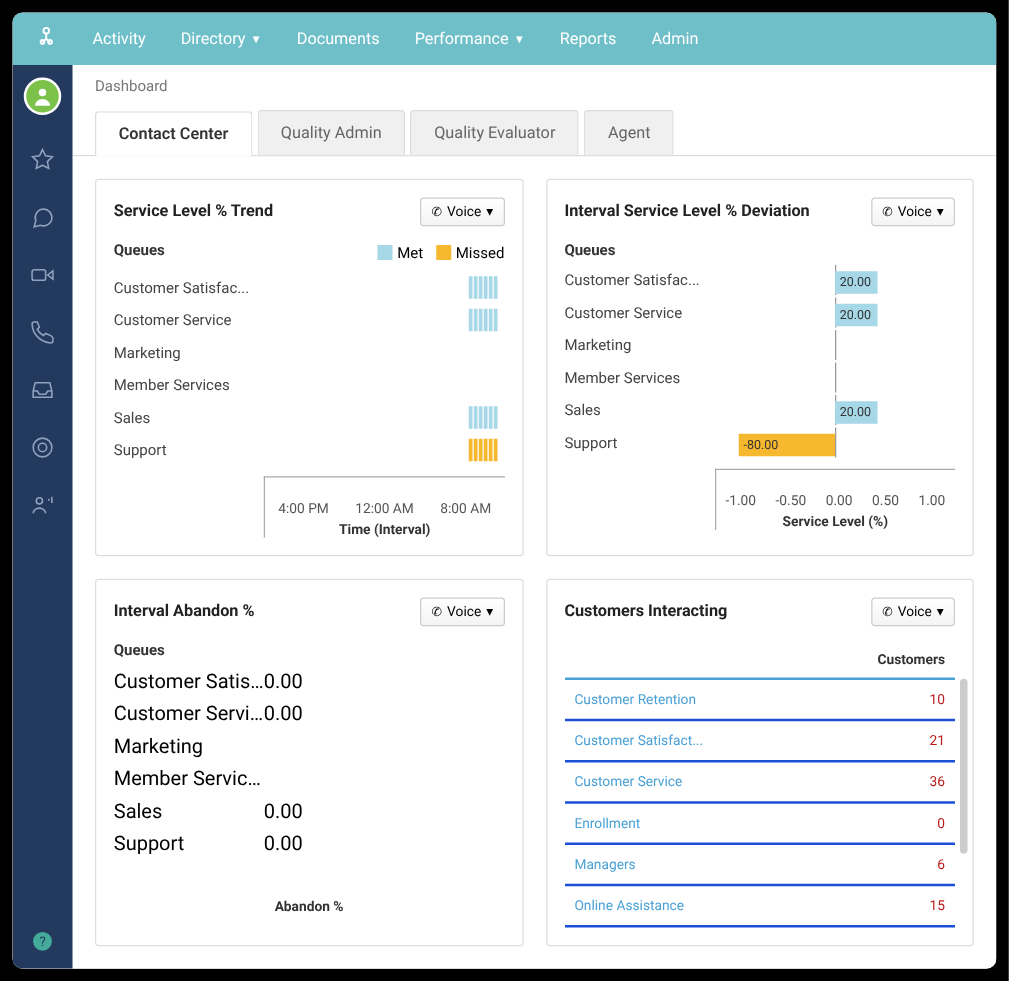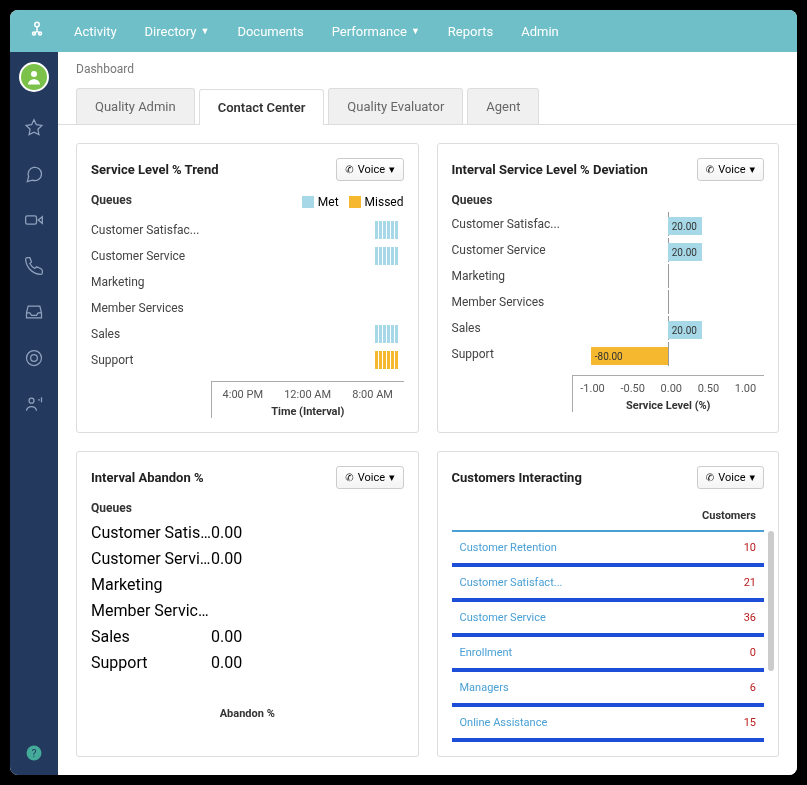--- a/index.html
+++ b/index.html
@@ -33,32 +33,32 @@
 .sub-h { font-size: 12px; font-weight: 700; color: #333; margin-bottom: 4px; }
 .q-table { width: 100%; font-size: 12px; color: #444; }
 .q-row { display: flex; align-items: center; height: 26px; padding: 0 0; }
 .q-label { flex: 0 0 120px; white-space: nowrap; overflow: hidden; text-overflow: ellipsis; }
 .q-val { flex: 0 0 40px; }
 .q-bars { flex: 1; display: flex; justify-content: flex-end; gap: 8px; padding-right: 6px; }
 .hbars { display: flex; gap: 1px; align-items: center; }
 .hbars span { width: 3px; height: 18px; display: inline-block; }
 .hbars.met span { background: #a6d8e8; }
 .hbars.missed span { background: #f5b82e; }
-.axis-area { margin-top: 8px; border-top: 1px solid #aaa; border-left: 1px solid #aaa; padding-top: 6px; margin-left: 120px; }
+.axis-area { margin-top: 8px; border-top: 1px solid #aaa; border-left: 1px solid #aaa; padding-top: 18px; margin-left: 120px; }
 .axis-ticks { display: flex; justify-content: space-around; font-size: 11px; color: #555; }
 .axis-label { text-align: center; font-size: 11px; font-weight: 700; color: #333; margin-top: 4px; }
 .dev-row { display: flex; align-items: center; height: 26px; font-size: 12px; color: #444; }
 .dev-chart { flex: 1; position: relative; height: 20px; }
 .dev-center { position: absolute; left: 50%; top: -2px; bottom: -2px; width: 1px; background: #999; }
 .dev-bar { position: absolute; top: 3px; height: 18px; display: flex; align-items: center; padding: 0 4px; font-size: 10px; text-align: center; }
 .dev-bar.pos { left: 50%; background: #a6d8e8; color: #333; }
 .dev-bar.neg { right: 50%; background: #f5b82e; color: #333; justify-content: flex-start; }
 .tbl { width: 100%; border-collapse: collapse; font-size: 11px; }
 .tbl th { text-align: right; padding: 8px; color: #333; font-weight: 700; border-bottom: 2px solid #4aa0d5; }
-.tbl td { padding: 9px 8px; border-bottom: 4px solid #1d4ed8; margin-top: 36px; }
+.tbl td { padding: 9px 8px; border-bottom: 2px solid #1d4ed8; margin-top: 36px; }
 .tbl td.link { color: #4aa0d5; }
 .tbl td.num { text-align: right; color: #b91c1c; }
 .scroll-wrap { position: relative; }
 .scroll-bar { position: absolute; right: -10px; top: 30px; width: 6px; height: 140px; background: #ccc; border-radius: 3px; }
 </style>
 </head>
 <body>
 
 <div class="app">
 
@@ -145,22 +145,22 @@
             <circle cx="12" cy="12" r="10"></circle>
             <text x="12" y="17" text-anchor="middle" font-size="14" fill="#23395d">?</text>
           </svg>
         </div>
     </div>
 
     <div class="main">
       <div class="breadcrumb">Dashboard</div>
 
       <div class="tabs">
+        <div class="tab active">Contact Center</div>
         <div class="tab">Quality Admin</div>
-        <div class="tab active">Contact Center</div>
         <div class="tab">Quality Evaluator</div>
         <div class="tab">Agent</div>
       </div>
 
       <div class="dash-grid">
 
         <div class="panel">
           <div class="panel-head">
             <div class="panel-title">Service Level % Trend</div>
             <button class="voice-btn">

